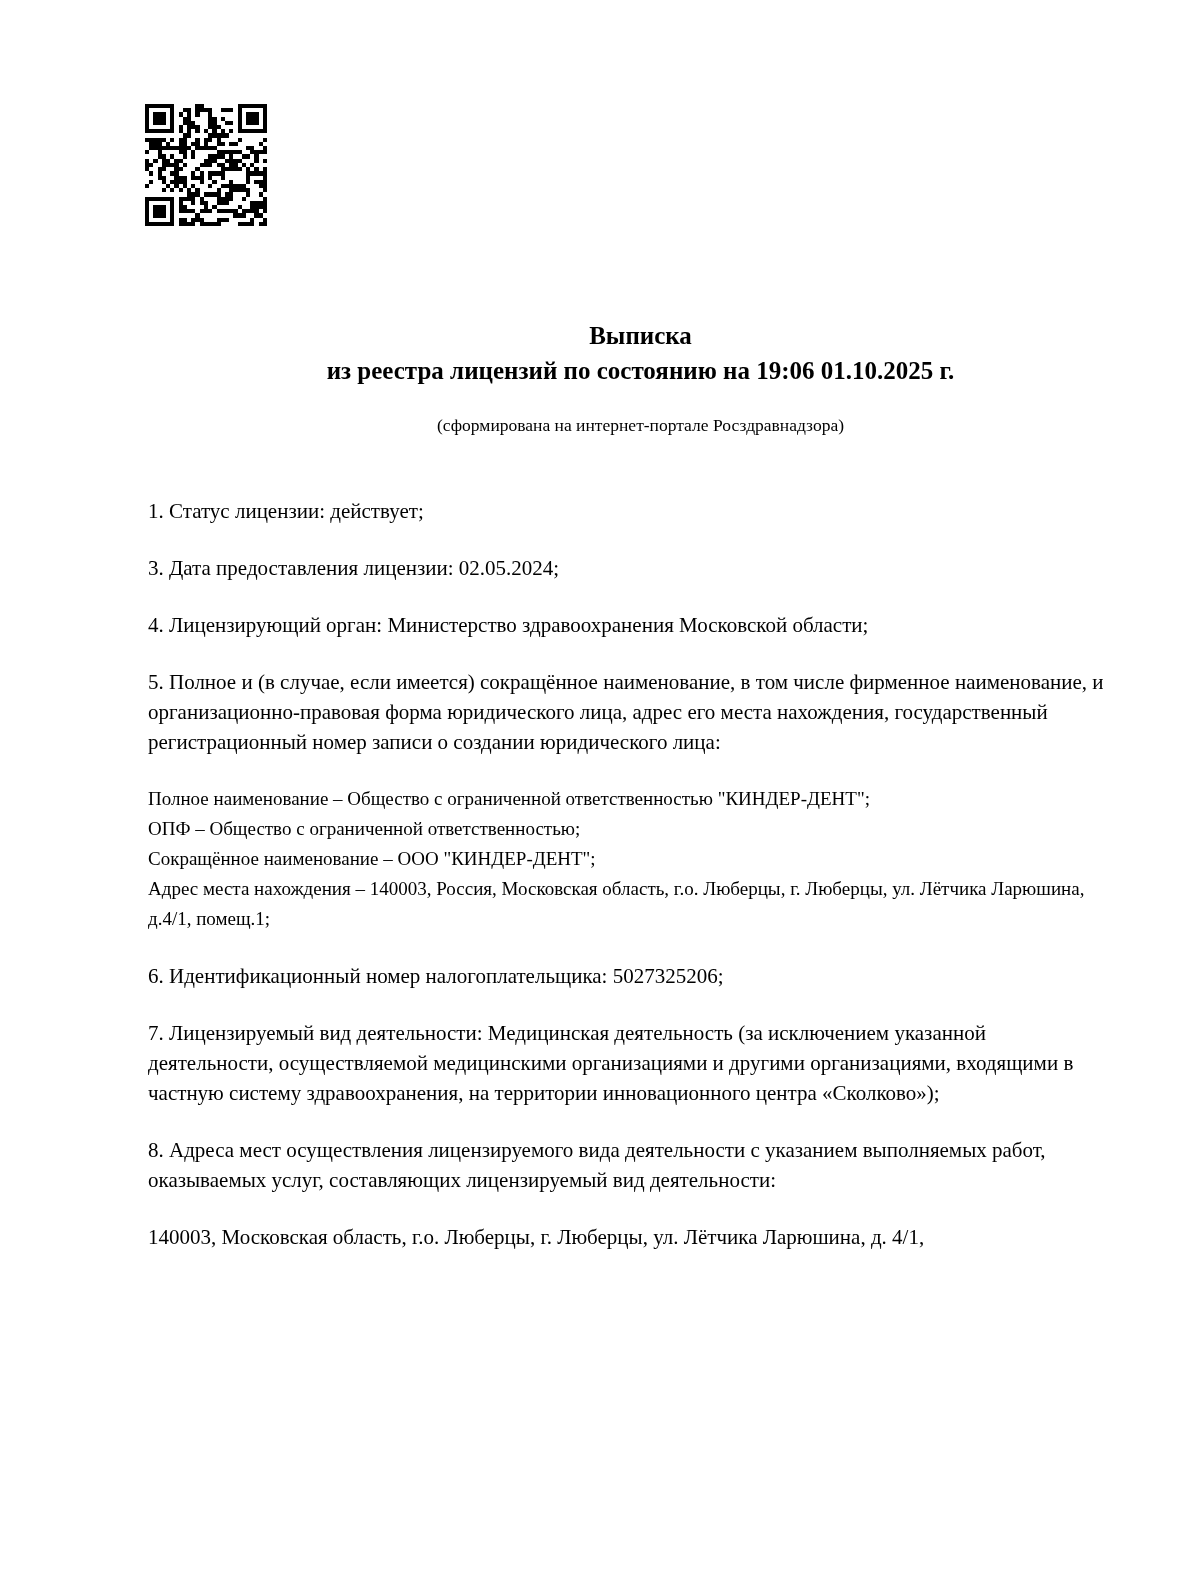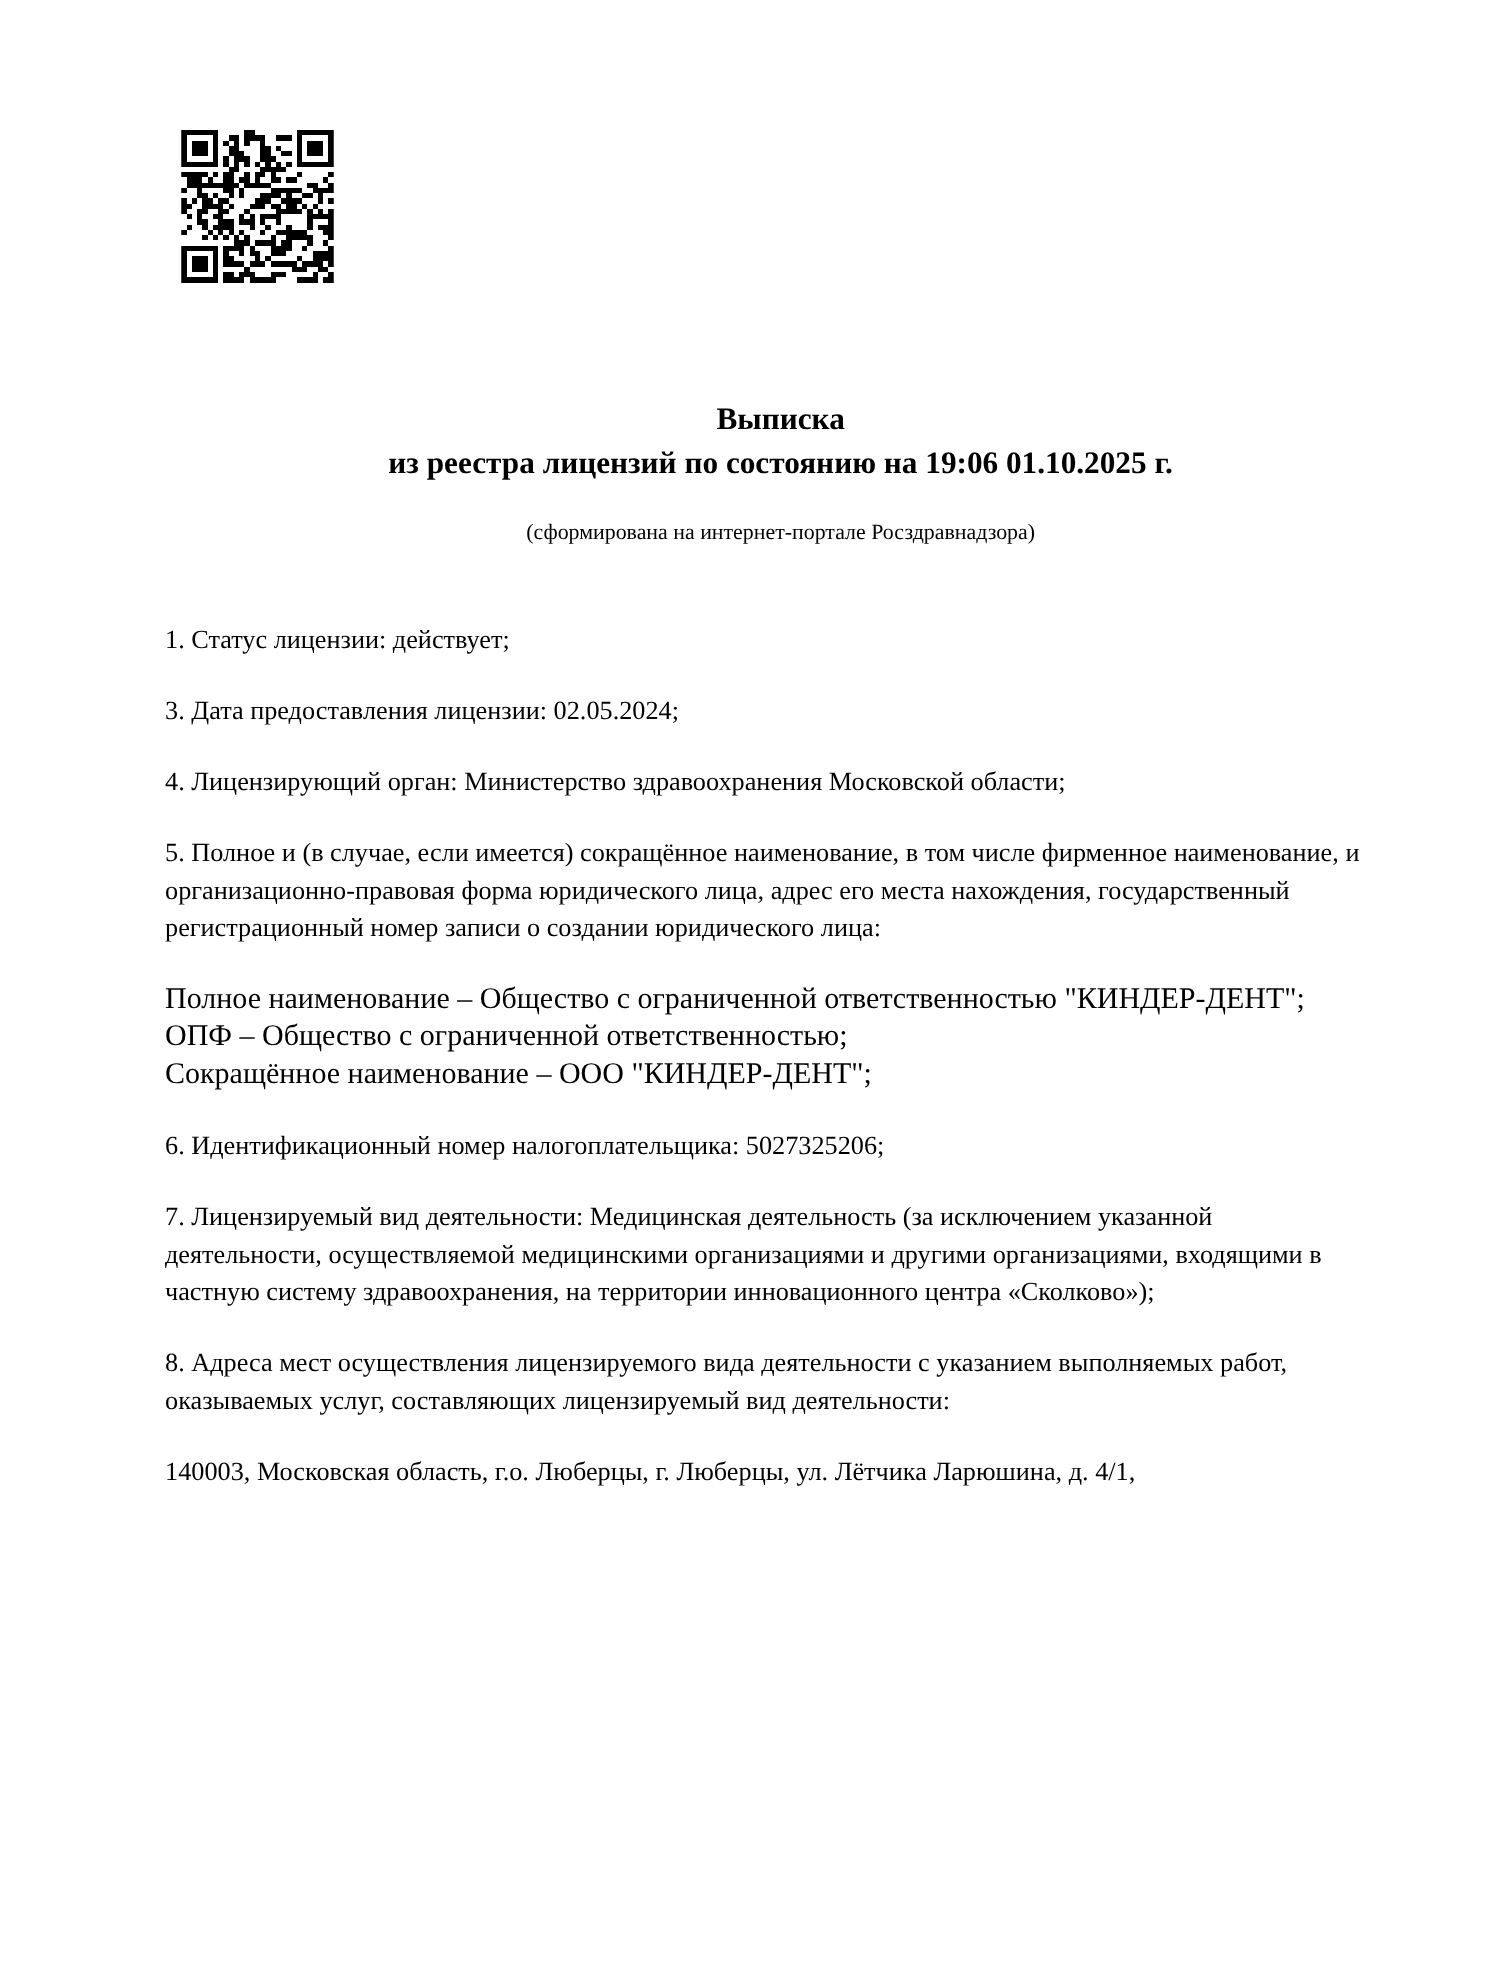--- a/index.html
+++ b/index.html
@@ -19,21 +19,21 @@
   .qr {
     position: absolute;
     left: 145px;
     top: 103px;
     width: 122px;
     height: 124px;
   }
   .qr svg { display: block; width: 100%; height: 100%; }
   .content {
     position: absolute;
-    left: 132px;
+    left: 148px;
     top: 318px;
     width: 985px;
   }
   .title-block {
     text-align: center;
     font-weight: bold;
     font-size: 25px;
     line-height: 35px;
     margin-bottom: 26px;
   }
@@ -45,21 +45,21 @@
   }
   .para {
     font-size: 21px;
     line-height: 30px;
     width: 965px;
     margin: 0 0 27px 0;
     text-align: left;
   }
   .org-block { margin-bottom: 27px; }
   .org-block .line {
-    font-size: 24px;
+    font-size: 19px;
     line-height: 30px;
     width: 965px;
   }
   .last { margin-bottom: 0; }
 </style>
 </head>
 <body>
 
 <div class="page">
 
@@ -412,20 +412,21 @@
 
     <div class="para">1. Статус лицензии: действует;</div>
     <div class="para">3. Дата предоставления лицензии: 02.05.2024;</div>
     <div class="para">4. Лицензирующий орган: Министерство здравоохранения Московской области;</div>
     <div class="para">5. Полное и (в случае, если имеется) сокращённое наименование, в том числе фирменное наименование, и организационно-правовая форма юридического лица, адрес его места нахождения, государственный регистрационный номер записи о создании юридического лица:</div>
 
     <div class="org-block">
       <div class="line">Полное наименование – Общество с ограниченной ответственностью "КИНДЕР-ДЕНТ";</div>
       <div class="line">ОПФ – Общество с ограниченной ответственностью;</div>
       <div class="line">Сокращённое наименование – ООО "КИНДЕР-ДЕНТ";</div>
+      <div class="line">Адрес места нахождения – 140003, Россия, Московская область, г.о. Люберцы, г. Люберцы, ул. Лётчика Ларюшина, д.4/1, помещ.1;</div>
     </div>
 
     <div class="para">6. Идентификационный номер налогоплательщика: 5027325206;</div>
     <div class="para">7. Лицензируемый вид деятельности: Медицинская деятельность (за исключением указанной деятельности, осуществляемой медицинскими организациями и другими организациями, входящими в частную систему здравоохранения, на территории инновационного центра «Сколково»);</div>
     <div class="para">8. Адреса мест осуществления лицензируемого вида деятельности с указанием выполняемых работ, оказываемых услуг, составляющих лицензируемый вид деятельности:</div>
     <div class="para last">140003, Московская область, г.о. Люберцы, г. Люберцы, ул. Лётчика Ларюшина, д. 4/1,</div>
 
   </div>
 </div>
 

